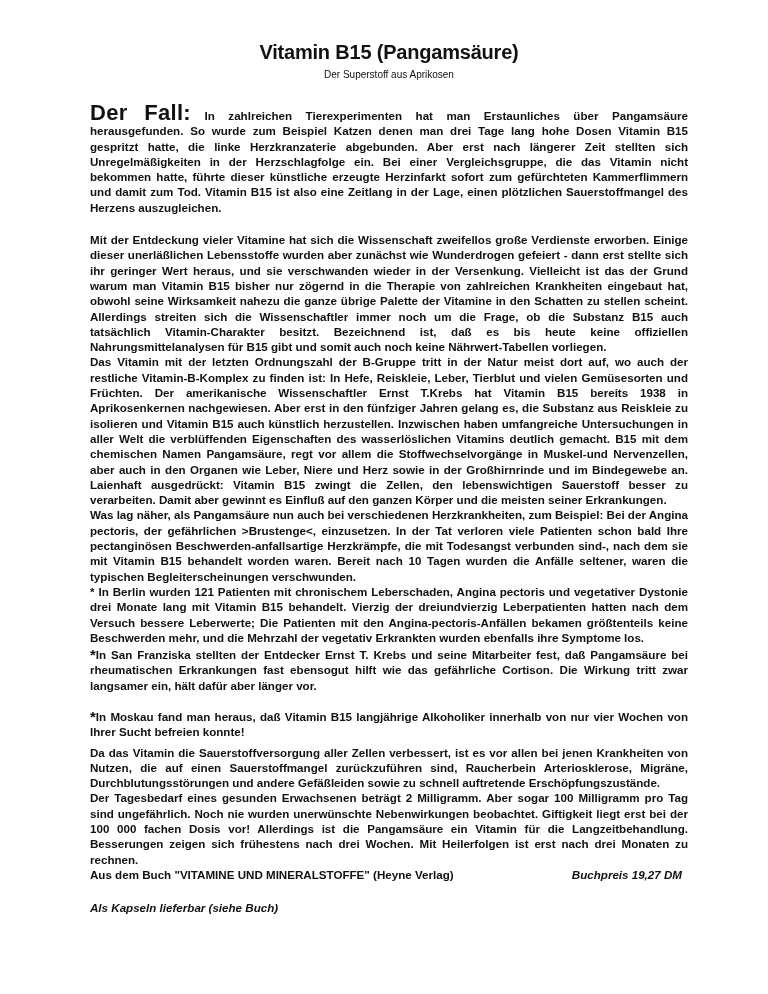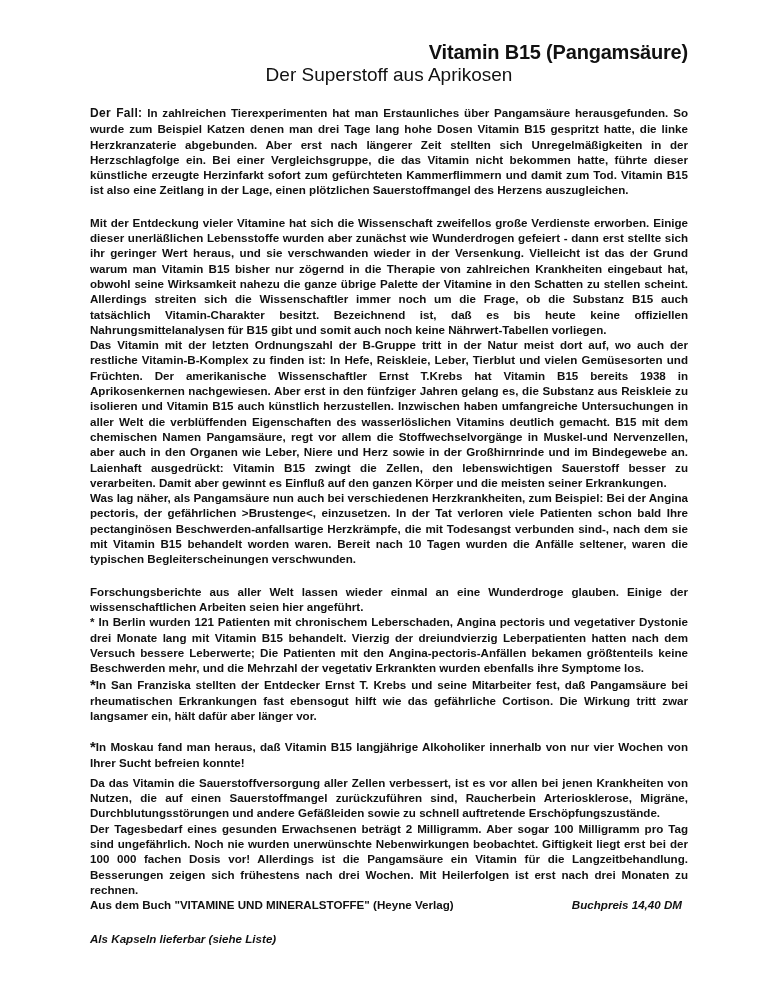--- a/index.html
+++ b/index.html
@@ -1,49 +1,48 @@
 <!DOCTYPE html>
 <html><head>
 <meta charset="utf-8">
 <style>
   html, body { margin: 0; padding: 0; background: #ffffff; }
   body { width: 768px; height: 994px; overflow: hidden; position: relative; font-family: "Liberation Sans", sans-serif; color: #111; }
   .page { position: absolute; left: 90px; top: 0; width: 598px; }
-  .title { text-align: right; font-weight: bold; font-size: 20px; margin-top: 40px; line-height: 24px; letter-spacing: -0.2px; }
-  .subtitle { text-align: center; font-size: 19px; line-height: 20px; margin-top: 1px; }
+  .title { text-align: center; font-weight: bold; font-size: 20px; margin-top: 40px; line-height: 24px; letter-spacing: -0.2px; }
+  .subtitle { text-align: center; font-size: 10px; line-height: 20px; margin-top: 1px; }
   .body-text { font-weight: bold; font-size: 11.6px; line-height: 15.3px; text-align: justify; }
   .p { margin: 0; }
   .gap { margin-top: 17px; }
-  .fall-label { font-size: 12px; letter-spacing: 0.3px; }
+  .fall-label { font-size: 22px; letter-spacing: 0.3px; }
   .first { margin-top: 20px; }
   .star { font-size: 15px; vertical-align: -1px; }
   .src-line { display: flex; justify-content: space-between; text-align: left; }
   .italic { font-style: italic; }
   .avail { margin-top: 18px; font-style: italic; }
 </style>
 </head>
 <body>
 
 <div class="page">
   <div class="title">Vitamin B15 (Pangamsäure)</div>
   <div class="subtitle">Der Superstoff aus Aprikosen</div>
 
   <div class="body-text first">
     <p class="p"><span class="fall-label">Der Fall:</span> <span>In zahlreichen Tierexperimenten hat man Erstaunliches über Pangamsäure herausgefunden. So wurde zum Beispiel Katzen denen man drei Tage lang hohe Dosen Vitamin B15 gespritzt hatte, die linke Herzkranzaterie abgebunden. Aber erst nach längerer Zeit stellten sich Unregelmäßigkeiten in der Herzschlagfolge ein. Bei einer Vergleichsgruppe, die das Vitamin nicht bekommen hatte, führte dieser künstliche erzeugte Herzinfarkt sofort zum gefürchteten Kammerflimmern und damit zum Tod. Vitamin B15 ist also eine Zeitlang in der Lage, einen plötzlichen Sauerstoffmangel des Herzens auszugleichen.</span></p>
 
     <p class="p gap">Mit der Entdeckung vieler Vitamine hat sich die Wissenschaft zweifellos große Verdienste erworben. Einige dieser unerläßlichen Lebensstoffe wurden aber zunächst wie Wunderdrogen gefeiert - dann erst stellte sich ihr geringer Wert heraus, und sie verschwanden wieder in der Versenkung. Vielleicht ist das der Grund warum man Vitamin B15 bisher nur zögernd in die Therapie von zahlreichen Krankheiten eingebaut hat, obwohl seine Wirksamkeit nahezu die ganze übrige Palette der Vitamine in den Schatten zu stellen scheint. Allerdings streiten sich die Wissenschaftler immer noch um die Frage, ob die Substanz B15 auch tatsächlich Vitamin-Charakter besitzt. Bezeichnend ist, daß es bis heute keine offiziellen Nahrungsmittelanalysen für B15 gibt und somit auch noch keine Nährwert-Tabellen vorliegen.</p>
     <p class="p">Das Vitamin mit der letzten Ordnungszahl der B-Gruppe tritt in der Natur meist dort auf, wo auch der restliche Vitamin-B-Komplex zu finden ist: In Hefe, Reiskleie, Leber, Tierblut und vielen Gemüsesorten und Früchten. Der amerikanische Wissenschaftler Ernst T.Krebs hat Vitamin B15 bereits 1938 in Aprikosenkernen nachgewiesen. Aber erst in den fünfziger Jahren gelang es, die Substanz aus Reiskleie zu isolieren und Vitamin B15 auch künstlich herzustellen. Inzwischen haben umfangreiche Untersuchungen in aller Welt die verblüffenden Eigenschaften des wasserlöslichen Vitamins deutlich gemacht. B15 mit dem chemischen Namen Pangamsäure, regt vor allem die Stoffwechselvorgänge in Muskel-und Nervenzellen, aber auch in den Organen wie Leber, Niere und Herz sowie in der Großhirnrinde und im Bindegewebe an. Laienhaft ausgedrückt: Vitamin B15 zwingt die Zellen, den lebenswichtigen Sauerstoff besser zu verarbeiten. Damit aber gewinnt es Einfluß auf den ganzen Körper und die meisten seiner Erkrankungen.</p>
     <p class="p">Was lag näher, als Pangamsäure nun auch bei verschiedenen Herzkrankheiten, zum Beispiel: Bei der Angina pectoris, der gefährlichen &gt;Brustenge&lt;, einzusetzen. In der Tat verloren viele Patienten schon bald Ihre pectanginösen Beschwerden-anfallsartige Herzkrämpfe, die mit Todesangst verbunden sind-, nach dem sie mit Vitamin B15 behandelt worden waren. Bereit nach 10 Tagen wurden die Anfälle seltener, waren die typischen Begleiterscheinungen verschwunden.</p>
 
-    <p class="p gap">Forschungsberichte aus aller Welt lassen wieder einmal an eine Wunderdroge glauben. Einige der wissenschaftlichen Arbeiten seien hier angeführt.</p>
     <p class="p"><span>*</span><span> In Berlin wurden 121 Patienten mit chronischem Leberschaden, Angina pectoris und vegetativer Dystonie drei Monate lang mit Vitamin B15 behandelt. Vierzig der dreiundvierzig Leberpatienten hatten nach dem Versuch bessere Leberwerte; Die Patienten mit den Angina-pectoris-Anfällen bekamen größtenteils keine Beschwerden mehr, und die Mehrzahl der vegetativ Erkrankten wurden ebenfalls ihre Symptome los.</span></p>
     <p class="p" style="margin-top:2px"><span class="star">*</span><span>In San Franziska stellten der Entdecker Ernst T. Krebs und seine Mitarbeiter fest, daß Pangamsäure bei rheumatischen Erkrankungen fast ebensogut hilft wie das gefährliche Cortison. Die Wirkung tritt zwar langsamer ein, hält dafür aber länger vor.</span></p>
     <p class="p" style="margin-top:16px"><span class="star">*</span><span>In Moskau fand man heraus, daß Vitamin B15 langjährige Alkoholiker innerhalb von nur vier Wochen von Ihrer Sucht befreien konnte!</span></p>
 
     <p class="p gap" style="margin-top:5px">Da das Vitamin die Sauerstoffversorgung aller Zellen verbessert, ist es vor allen bei jenen Krankheiten von Nutzen, die auf einen Sauerstoffmangel zurückzuführen sind, Raucherbein Arteriosklerose, Migräne, Durchblutungsstörungen und andere Gefäßleiden sowie zu schnell auftretende Erschöpfungszustände.</p>
     <p class="p">Der Tagesbedarf eines gesunden Erwachsenen beträgt 2 Milligramm. Aber sogar 100 Milligramm pro Tag sind ungefährlich. Noch nie wurden unerwünschte Nebenwirkungen beobachtet. Giftigkeit liegt erst bei der 100 000 fachen Dosis vor! Allerdings ist die Pangamsäure ein Vitamin für die Langzeitbehandlung. Besserungen zeigen sich frühestens nach drei Wochen. Mit Heilerfolgen ist erst nach drei Monaten zu rechnen.</p>
     <div class="src-line">
       <span>Aus dem Buch "VITAMINE UND MINERALSTOFFE" (Heyne Verlag)</span>
-      <span class="italic" style="padding-right:6px">Buchpreis 14,40 DM</span>
+      <span class="italic" style="padding-right:6px">Buchpreis 19,27 DM</span>
     </div>
-    <p class="p avail">Als Kapseln lieferbar (siehe Liste)</p>
+    <p class="p avail">Als Kapseln lieferbar (siehe Buch)</p>
   </div>
 </div>
 
 </body></html>

